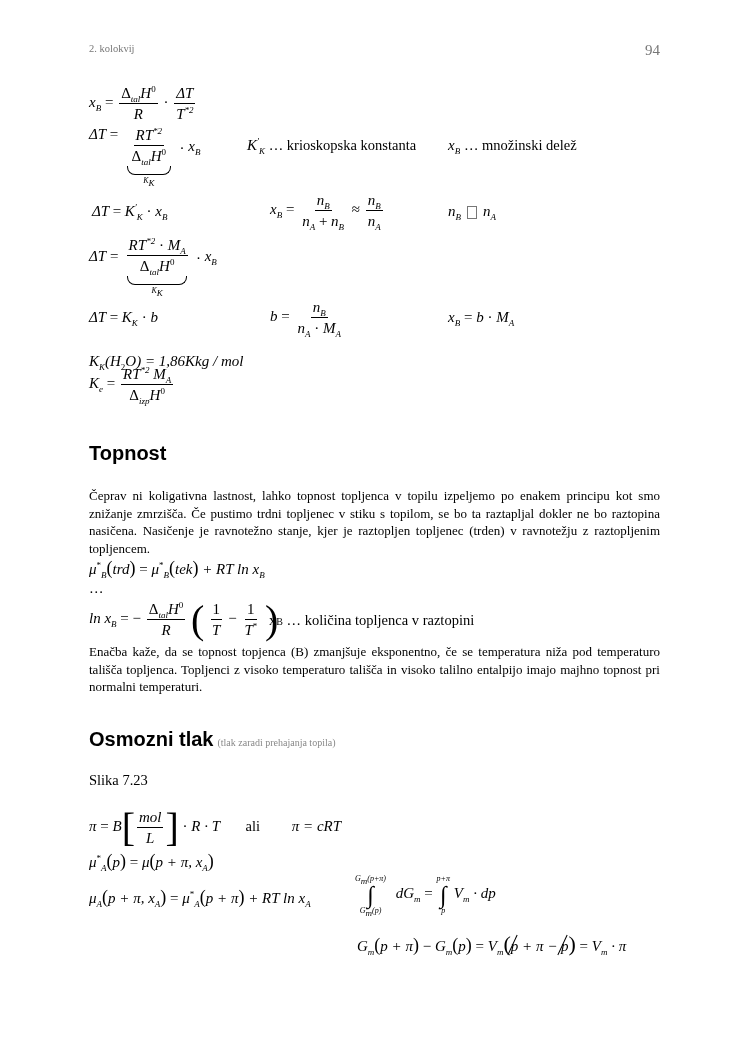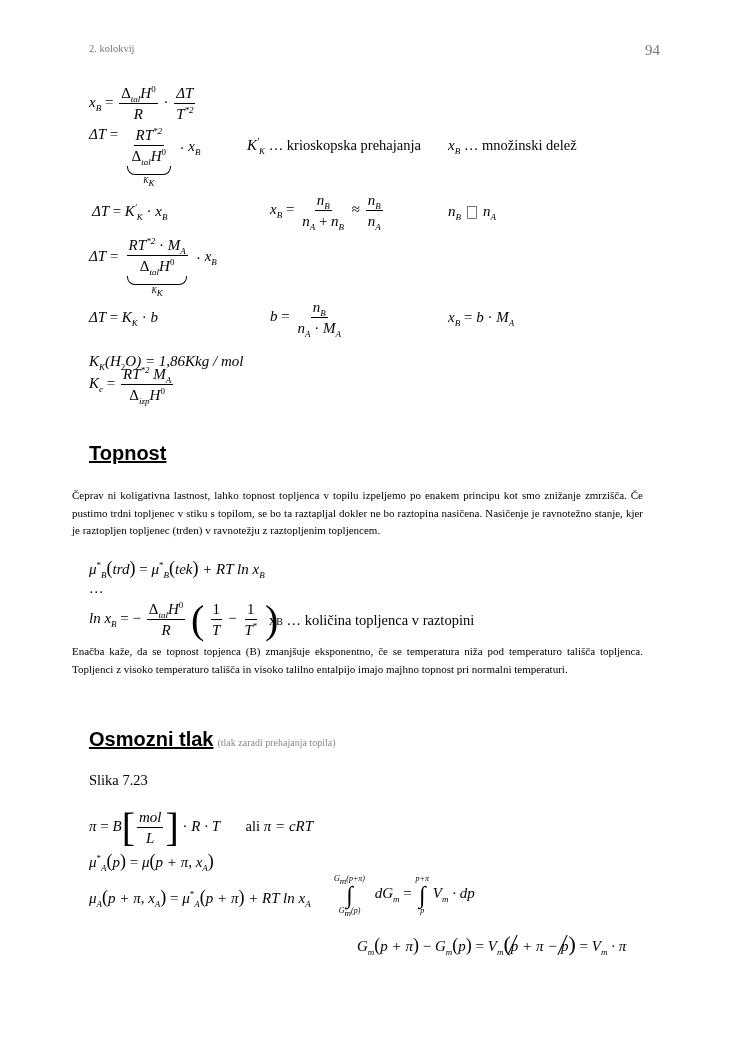--- a/index.html
+++ b/index.html
@@ -10,23 +10,23 @@
   .hdr-right { left:645px; top:42px; font-size:15px; color:#777; }
   .m { font-family:"Liberation Serif", serif; font-style:italic; font-size:15px; white-space:nowrap; }
   .up { font-style:normal; }
   sub, sup { font-size:9px; line-height:0; }
   .frac { display:inline-flex; flex-direction:column; align-items:center; vertical-align:middle; margin:0 2px; }
   .frac .num { padding:0 2px 1px 2px; border-bottom:1px solid #000; line-height:18px; }
   .frac .den { padding:1px 2px 0 2px; line-height:18px; }
   .brace { display:block; height:8px; border:1px solid #000; border-top:none; border-radius:0 0 8px 8px; margin:1px 3px 0 3px; position:relative; }
   .brace-label { display:block; text-align:center; font-size:8px; margin-top:1px; }
   .txt { font-family:"Liberation Serif", serif; font-size:14.5px; font-style:normal; }
-  .h2 { font-family:"Liberation Sans", sans-serif; font-weight:bold; font-size:20px;text-decoration:underline; }
+  .h2 { font-family:"Liberation Sans", sans-serif; font-weight:bold; font-size:20px; }
   .h2-sub { font-family:"Liberation Serif", serif; font-size:10px; color:#888; font-weight:normal; }
-  .para { left:72px; width:571px; font-size:11px; line-height:17.6px; text-align:justify; }
+  .para { left:89px; width:571px; font-size:13px; line-height:17.6px; text-align:justify; }
   .paren { font-style:normal; font-size:18px; }
   .bigparen { font-style:normal; font-size:40px; line-height:0; vertical-align:middle; font-weight:lighter; }
   .bracket { font-style:normal; font-size:40px; line-height:0; vertical-align:middle; font-weight:lighter; }
   .box { display:inline-block; width:8px; height:11px; border:1px solid #777; vertical-align:middle; margin:0 6px; }
   .integral { display:inline-flex; flex-direction:column; align-items:center; vertical-align:middle; }
   .integral .lim { font-size:8px; line-height:10px; }
   .integral .sym { font-size:24px; font-style:normal; line-height:22px; }
   .strike { position:relative; }
   .strike::after { content:""; position:absolute; left:1px; top:-4px; width:1px; height:22px; background:#000; transform:rotate(25deg); }
 </style>
@@ -55,21 +55,21 @@
       <span class="num"><span>RT</span><sup>*2</sup></span>
       <span class="den"><span class="up">Δ</span><sub>tal</sub><span>H</span><sup class="up">0</sup></span>
       <span class="brace" style="width:42px;"></span>
       <span class="brace-label"><span>K</span><sub>K</sub></span>
     </span>
   <span class="up" style="vertical-align:top;position:relative;top:14px;">·</span> <span style="vertical-align:top;position:relative;top:12px;"><span>x</span><sub>B</sub></span>
 </div>
 
 <div class="abs m" style="left:247px;top:137px;">
   <span>K</span><sup>'</sup><sub>K</sub>
-  <span class="txt">… krioskopska prehajanja</span>
+  <span class="txt">… krioskopska konstanta</span>
 </div>
 <div class="abs m" style="left:448px;top:137px;">
   <span>x</span><sub>B</sub>
   <span class="txt">… množinski delež</span>
 </div>
 
 <div class="abs m" style="left:92px;top:203px;">
   <span>ΔT</span> <span class="up">=</span>
   <span>K</span><sup>'</sup><sub>K</sub> <span class="up">·</span>
   <span>x</span><sub>B</sub>
@@ -181,37 +181,37 @@
 
 <div class="abs txt" style="left:89px;top:772px;">Slika 7.23</div>
 
 <div class="abs m" style="left:89px;top:808px;">
   <span>π</span> <span class="up">=</span> <span>B</span><span class="bracket">[</span><span class="frac">
       <span class="num" style="border-bottom:1px solid #000;">mol</span>
       <span class="den">L</span>
     </span><span class="bracket">]</span>
   <span class="up">·</span> <span>R · T</span>
   <span class="txt" style="margin-left:22px;">ali</span>
-  <span style="">π = cRT</span>
+  <span style="margin-left:28px;">π = cRT</span>
 </div>
 
 <div class="abs m" style="left:89px;top:851px;">
   <span>μ</span><sup class="up">*</sup><sub>A</sub><span class="paren">(</span><span>p</span><span class="paren">)</span>
   <span class="up">=</span>
   <span>μ</span><span class="paren">(</span><span>p + π, x</span><sub>A</sub><span class="paren">)</span>
 </div>
 
 <div class="abs m" style="left:89px;top:887px;">
   <span>μ</span><sub>A</sub><span class="paren">(</span><span>p + π, x</span><sub>A</sub><span class="paren">)</span>
   <span class="up">=</span>
   <span>μ</span><sup class="up">*</sup><sub>A</sub><span class="paren">(</span><span>p + π</span><span class="paren">)</span>
   <span>+ RT ln x</span><sub>A</sub>
 </div>
 
-<div class="abs m" style="left:334px;top:874px;">
+<div class="abs m" style="left:355px;top:874px;">
   <span class="integral">
     <span class="lim"><span>G</span><sub>m</sub><span>(p+π)</span></span>
     <span class="sym">∫</span>
     <span class="lim"><span>G</span><sub>m</sub><span>(p)</span></span>
   </span>
   <span style="margin-left:6px;">dG</span><sub>m</sub>
   <span class="up">=</span>
   <span class="integral">
     <span class="lim">p+π</span>
     <span class="sym">∫</span>

